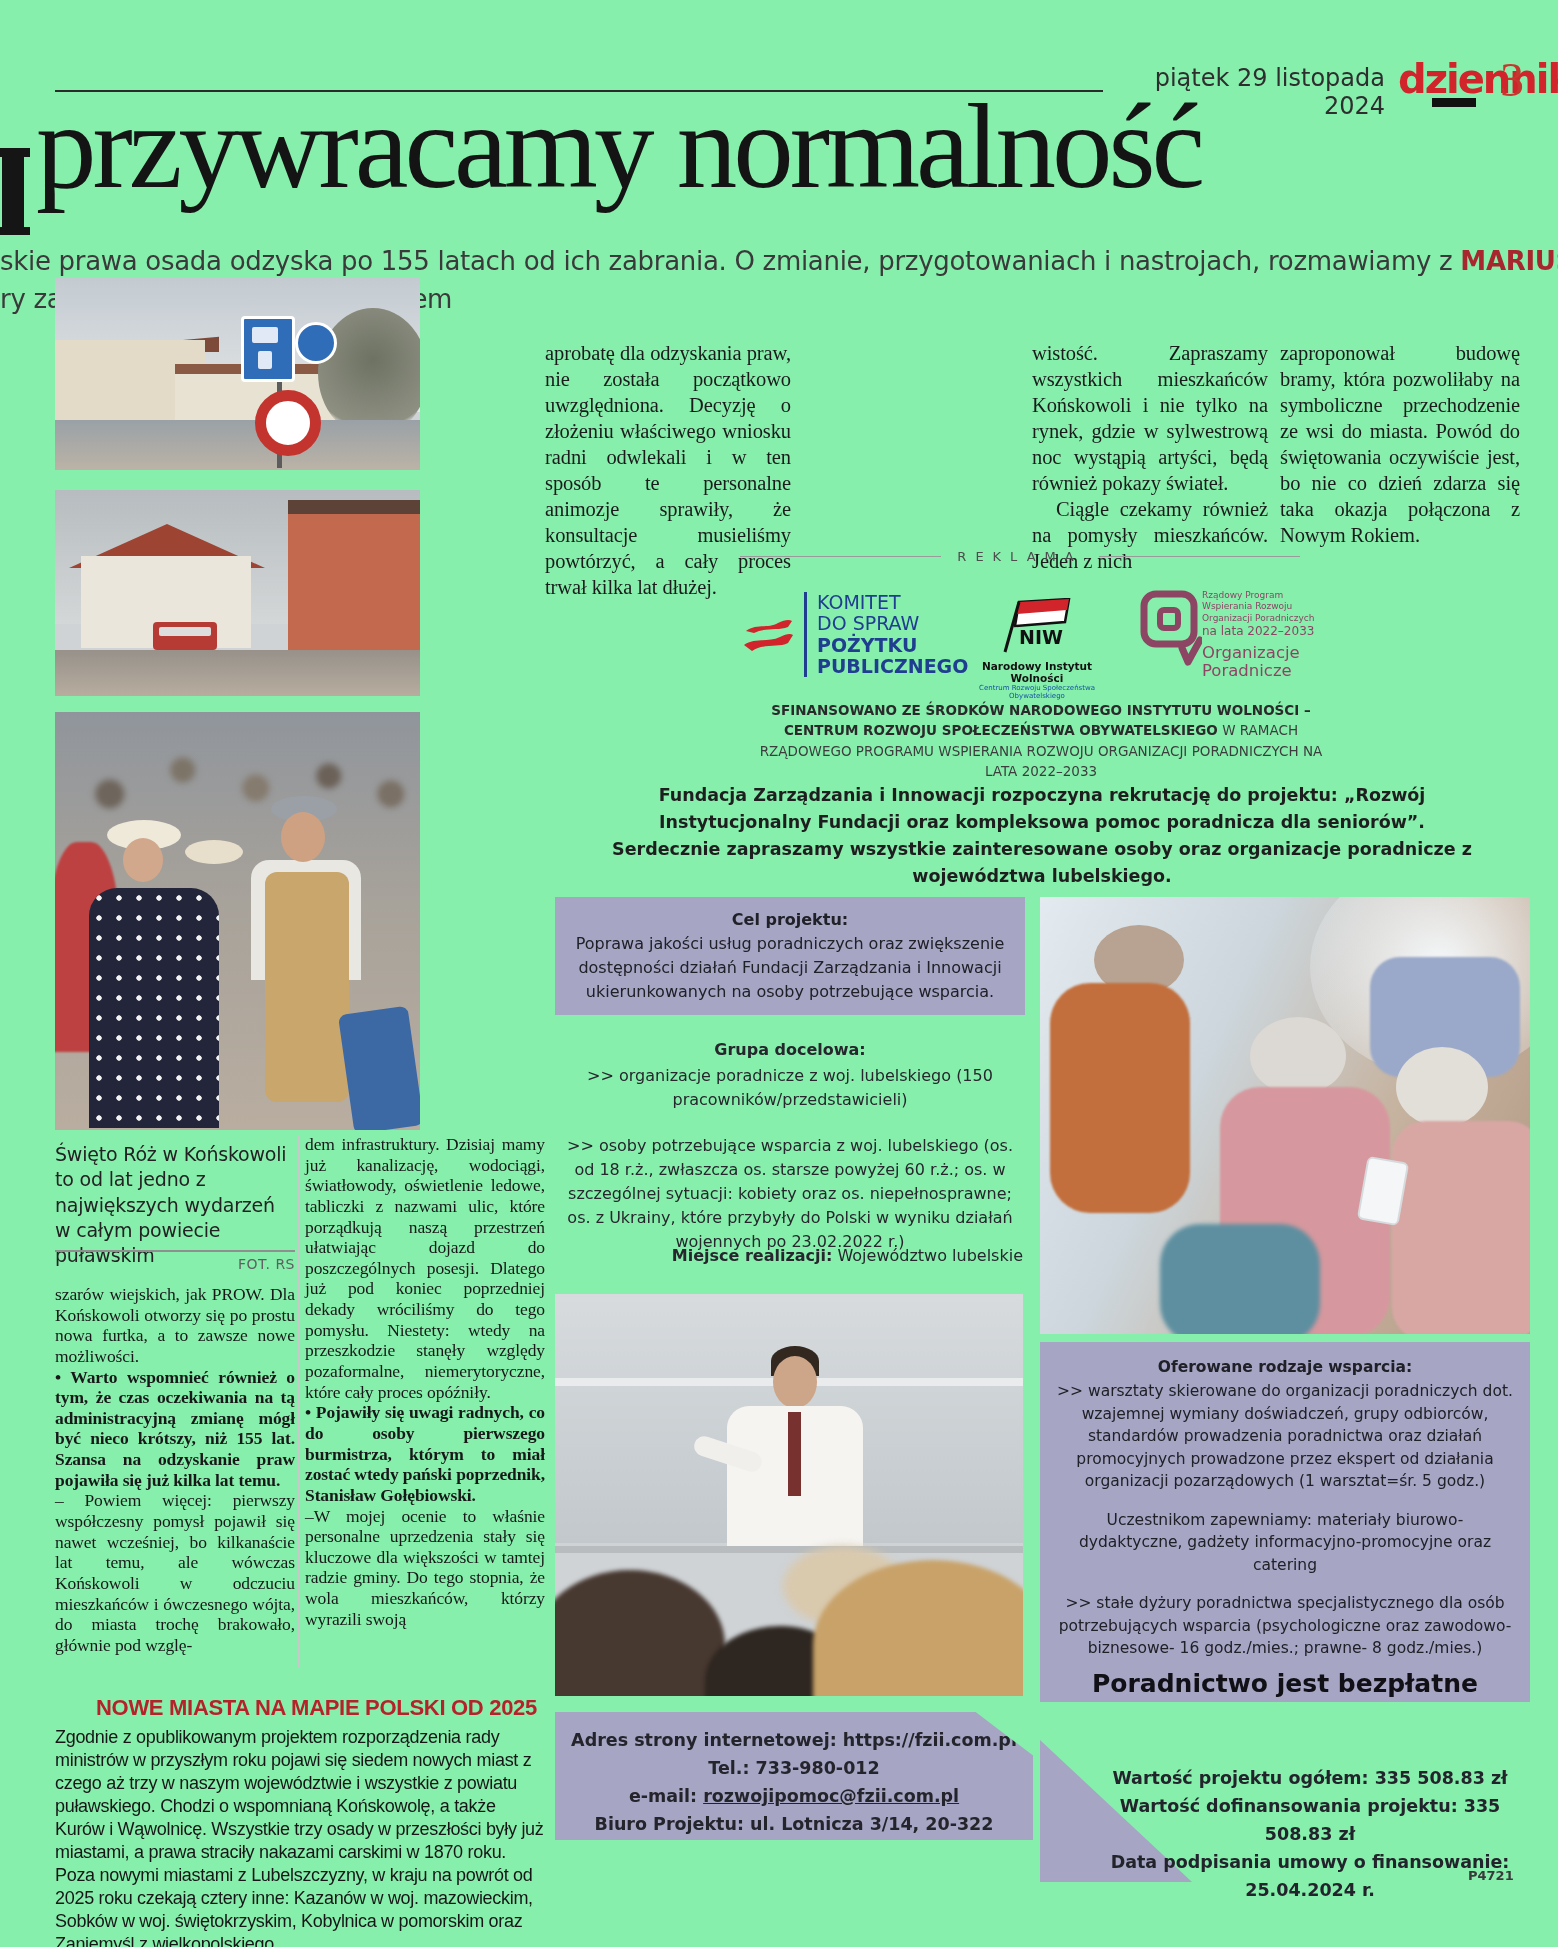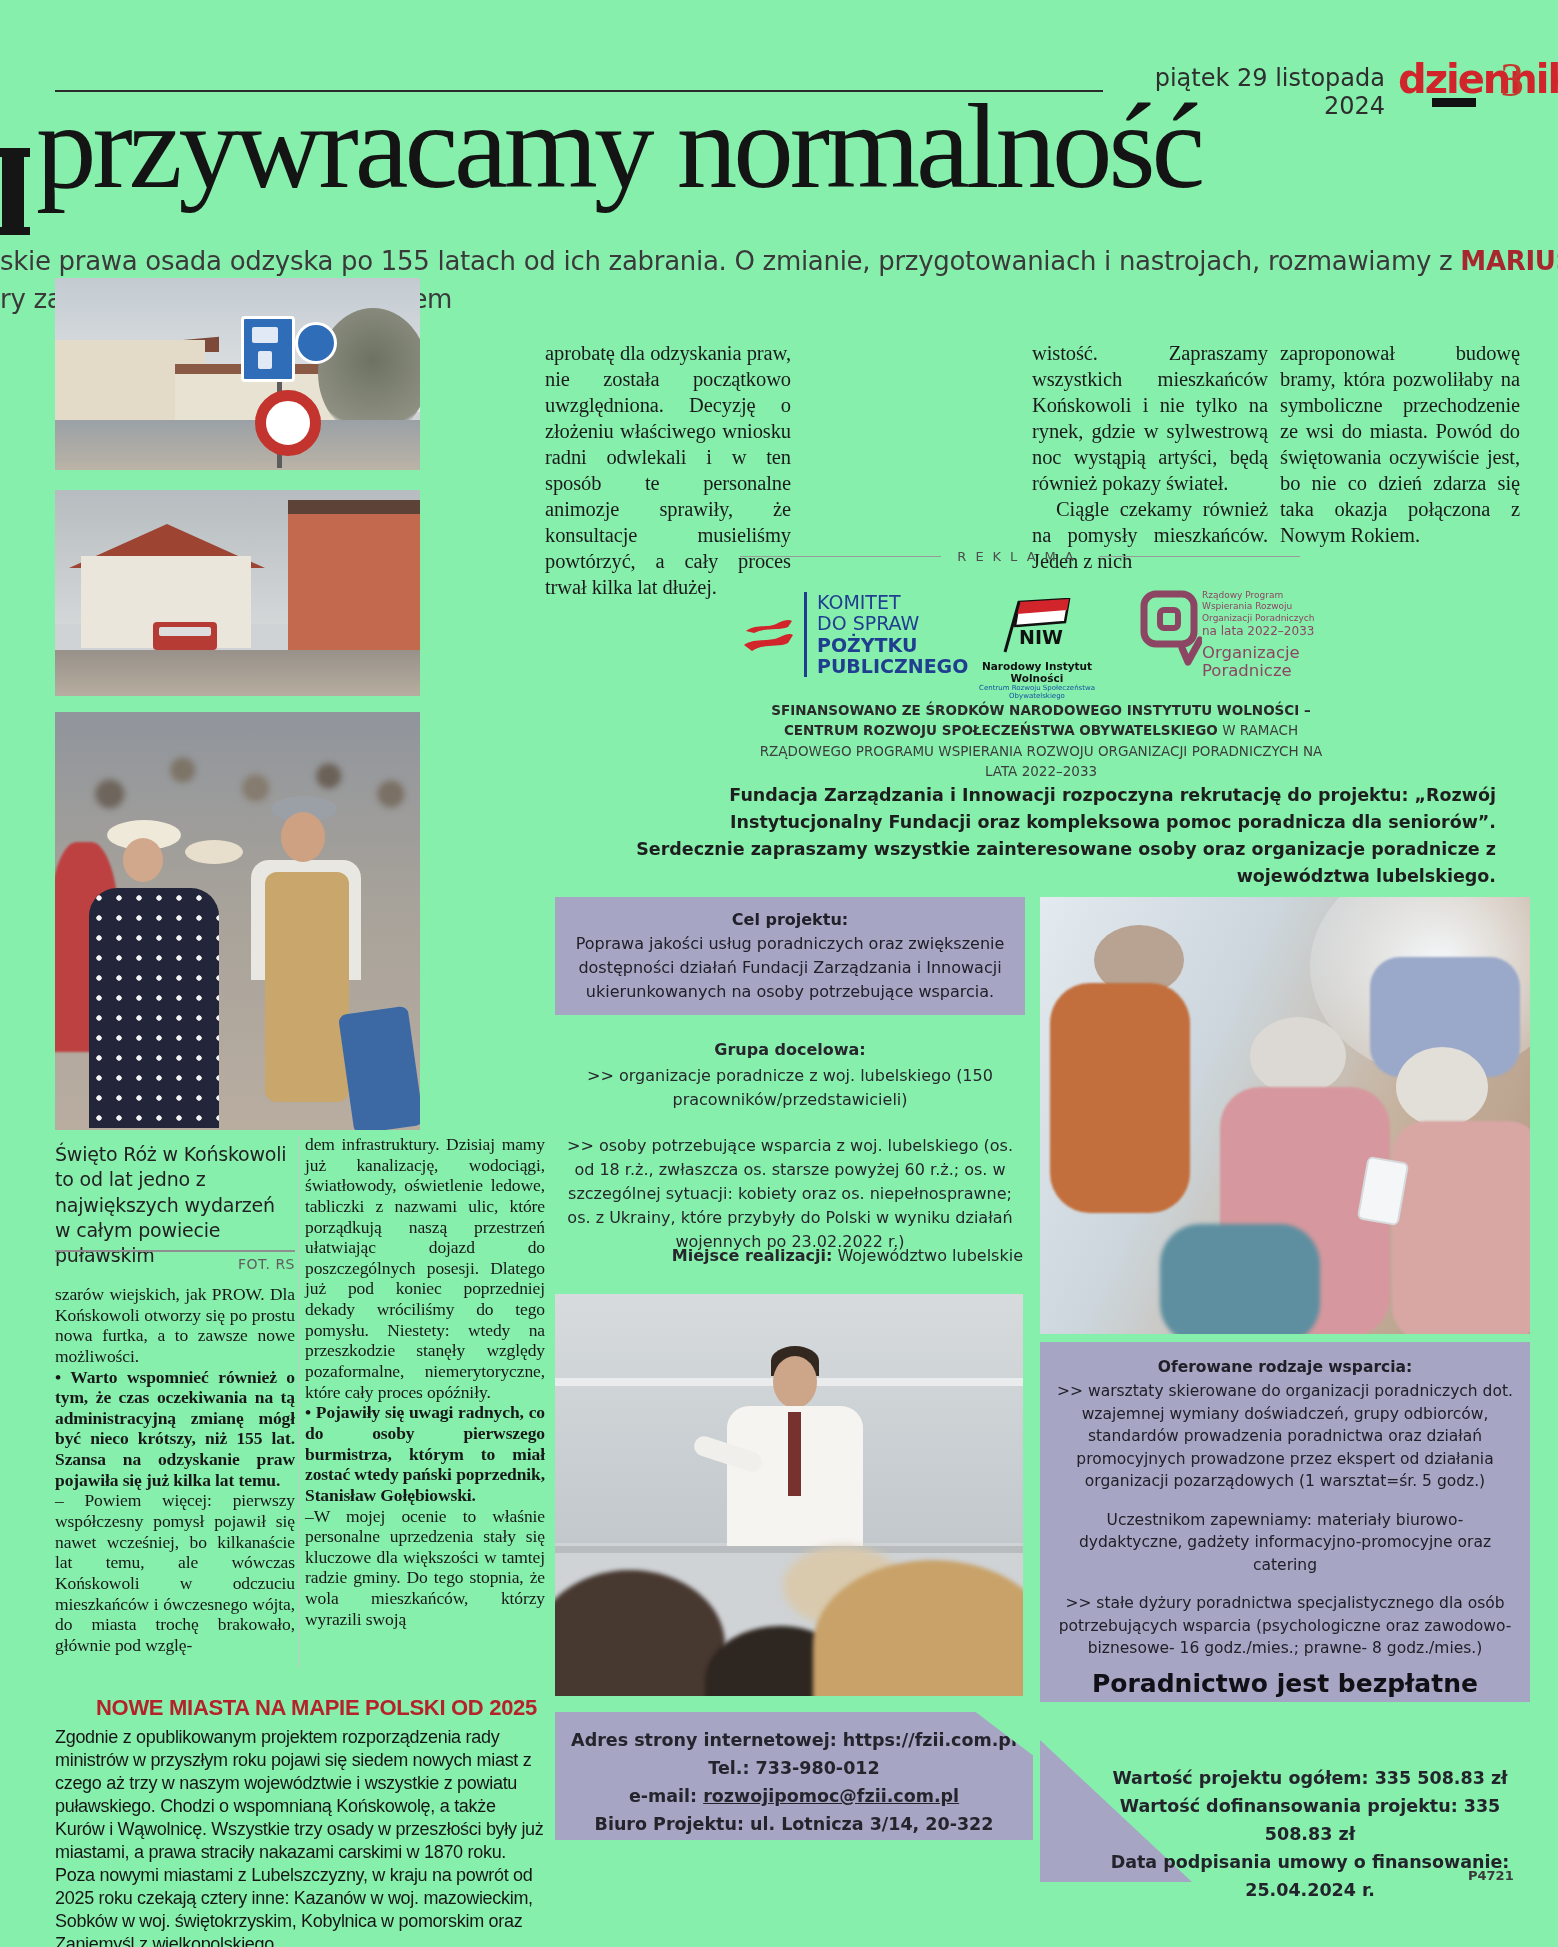--- a/index.html
+++ b/index.html
@@ -141,21 +141,21 @@
   .logo-op{position:absolute;left:1140px;top:590px;display:flex;gap:0;align-items:flex-start;}
   .lo-text{font-family:"DejaVu Sans",sans-serif;color:#8d4564;width:130px;}
   .lo-prog{font-size:9px;line-height:1.25;}
   .lo-years{font-size:12px;margin-bottom:6px;}
   .lo-name{font-size:16.5px;line-height:1.1;}
 
   
   .funding{position:absolute;left:748px;top:700px;width:586px;text-align:center;
            font-family:"DejaVu Sans",sans-serif;font-size:13.5px;line-height:1.5;color:#3d3d3d;}
   .funding .b{font-weight:bold;color:#2a2a2a;}
-  .intro{position:absolute;left:588px;top:782px;width:908px;text-align:right;font-weight:bold;
+  .intro{position:absolute;left:588px;top:782px;width:908px;text-align:center;font-weight:bold;
          font-family:"DejaVu Sans",sans-serif;font-size:17.5px;line-height:1.55;color:#1e1e1e;}
   .purplebox{background:#a6a5c4;position:absolute;font-family:"DejaVu Sans",sans-serif;
              text-align:center;color:#202028;}
   .box-cel{left:555px;top:897px;width:470px;height:118px;padding:11px 20px;box-sizing:border-box;
            font-size:16px;line-height:1.5;}
   .box-cel .h{font-weight:bold;}
   .grupa{position:absolute;left:557px;top:1038px;width:466px;text-align:center;
          font-family:"DejaVu Sans",sans-serif;font-size:16px;line-height:1.5;color:#26262c;}
   .grupa .h{font-weight:bold;}
   .grupa .item{display:block;margin-bottom:22px;}

